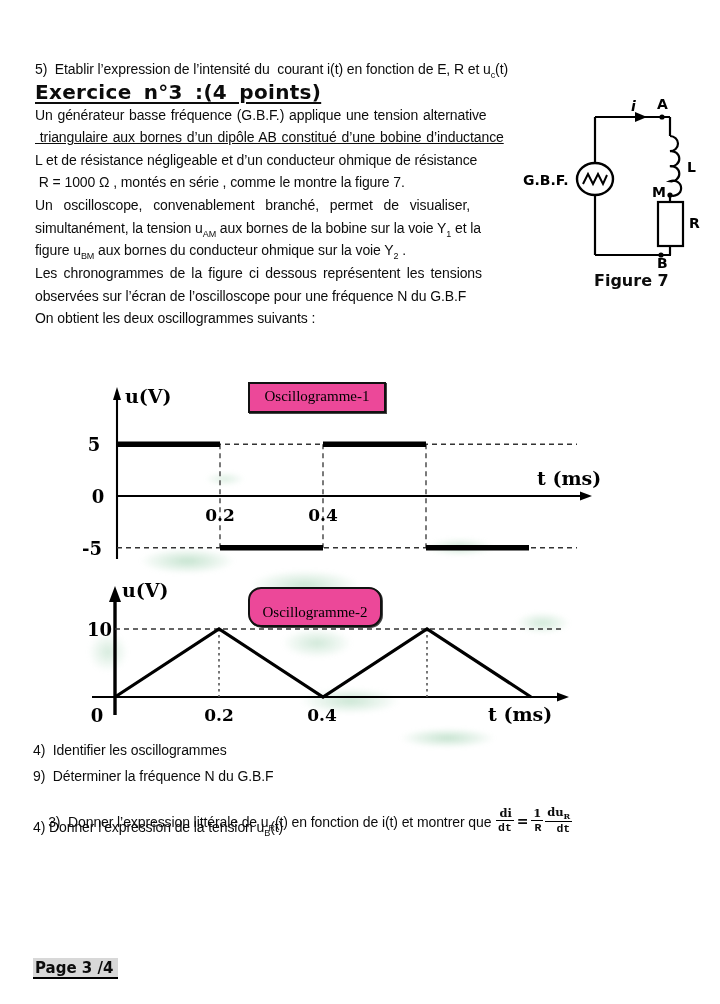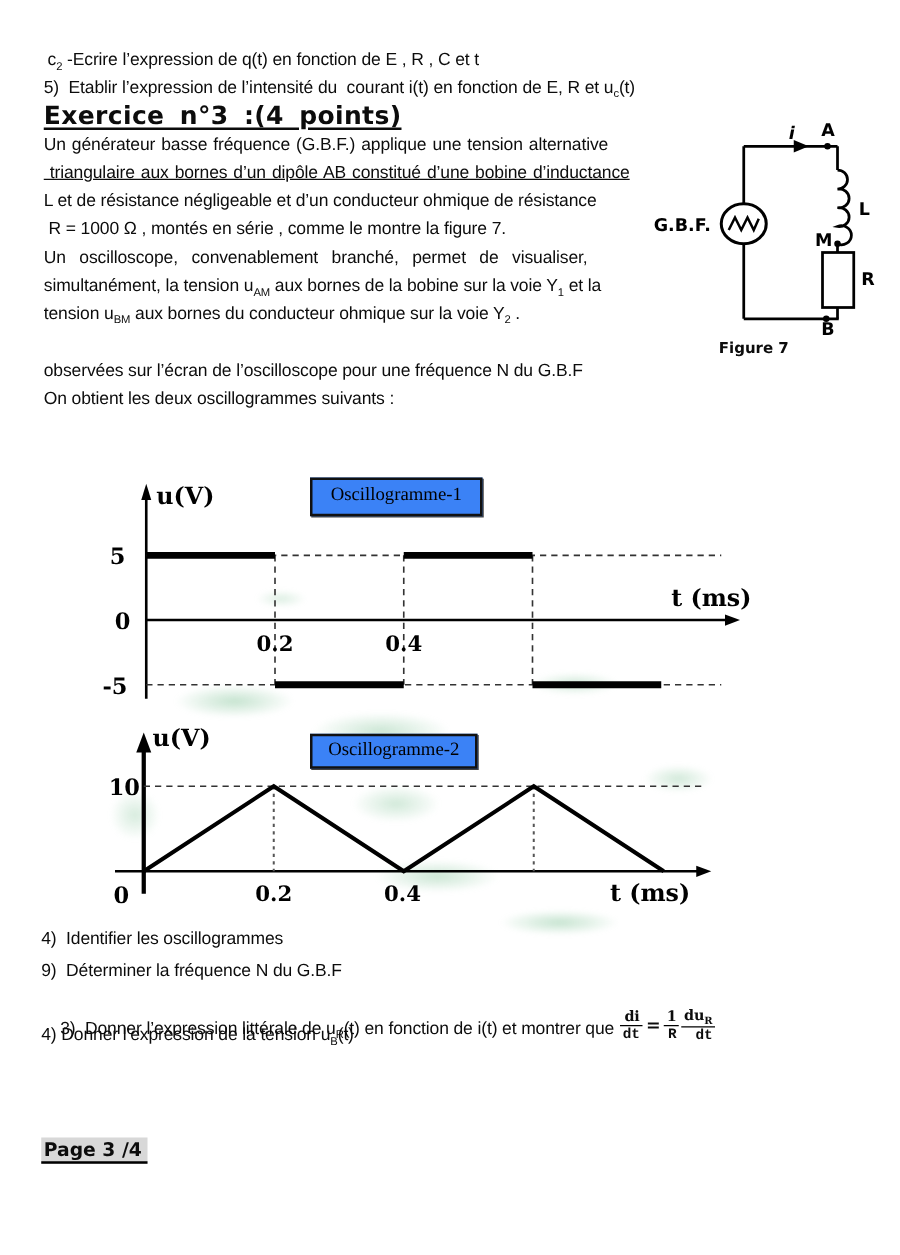--- a/index.html
+++ b/index.html
@@ -12,30 +12,30 @@
   .tl sub { font-size:9px; }
   .ws7 { word-spacing:7px; }
   .ws3 { word-spacing:2.5px; }
   .ws1 { word-spacing:1px; }
   .heading {
     position:absolute; left:35px; top:80px; font-family:"DejaVu Sans", sans-serif;
     font-weight:bold; font-size:20px; letter-spacing:0.3px; word-spacing:5px;
     text-decoration:underline; text-underline-offset:3px;
   }
   .oscbox {
-    position:absolute; border:2.5px solid #111; background:#3b82f6; text-align:center;
+    position:absolute; border:2.5px solid #111; background:#ec4899; text-align:center;
     font-family:"Liberation Serif", serif; font-size:15px; color:#000;
     box-shadow:1px 1px 0 #444;
   }
   .figcap {
-    position:absolute; left:575px; top:271px; font-family:"DejaVu Sans", sans-serif;
-    font-weight:bold; font-size:12px;
+    position:absolute; left:594px; top:271px; font-family:"DejaVu Sans", sans-serif;
+    font-weight:bold; font-size:16px;
   }
   .footer {
-    position:absolute; left:33px; top:910px; background:#d8d8d8; padding:1px 5px 0 2px;
+    position:absolute; left:33px; top:958px; background:#d8d8d8; padding:1px 5px 0 2px;
     font-family:"DejaVu Sans", sans-serif; font-weight:bold; font-size:15px;
     border-bottom:2px solid #000;
   }
   svg { position:absolute; overflow:visible; }
   svg text { font-family:"DejaVu Serif", serif; font-weight:bold; fill:#000; }
   svg text.cir { font-family:"DejaVu Sans", sans-serif; font-size:14px; }
   .axis  { stroke:#000; stroke-width:2.1; }
   .axisT { stroke:#000; stroke-width:3.4; }
   .dashv { stroke:#333; stroke-width:1.3; stroke-dasharray:5 4; fill:none; }
   .dotv  { stroke:#555; stroke-width:1.6; stroke-dasharray:2.5 3.5; fill:none; }
@@ -63,31 +63,31 @@
   <div class="smudge" style="left:140px;top:548px;width:95px;height:26px;background:radial-gradient(closest-side,rgba(140,200,160,.5),rgba(140,200,160,0));"></div>
   <div class="smudge" style="left:250px;top:570px;width:110px;height:30px;background:radial-gradient(closest-side,rgba(140,200,160,.45),rgba(140,200,160,0));"></div>
   <div class="smudge" style="left:282px;top:628px;width:70px;height:30px;background:radial-gradient(closest-side,rgba(140,200,160,.4),rgba(140,200,160,0));"></div>
   <div class="smudge" style="left:300px;top:688px;width:100px;height:26px;background:radial-gradient(closest-side,rgba(140,200,160,.45),rgba(140,200,160,0));"></div>
   <div class="smudge" style="left:400px;top:728px;width:95px;height:20px;background:radial-gradient(closest-side,rgba(140,200,160,.5),rgba(140,200,160,0));"></div>
   <div class="smudge" style="left:515px;top:612px;width:55px;height:22px;background:radial-gradient(closest-side,rgba(140,200,160,.4),rgba(140,200,160,0));"></div>
   <div class="smudge" style="left:88px;top:632px;width:40px;height:40px;background:radial-gradient(closest-side,rgba(140,200,160,.35),rgba(140,200,160,0));"></div>
   <div class="smudge" style="left:425px;top:538px;width:70px;height:18px;background:radial-gradient(closest-side,rgba(140,200,160,.4),rgba(140,200,160,0));"></div>
   <div class="smudge" style="left:205px;top:472px;width:40px;height:14px;background:radial-gradient(closest-side,rgba(140,200,160,.3),rgba(140,200,160,0));"></div>
 
-  <div class="tl" style="left:38px;top:39px;"><span>c</span><sub>2</sub><span> -Ecrire l’expression de q(t) en fonction de E , R , C et t</span></div>
   <div class="tl" style="left:35px;top:61px;"><span>5)  Etablir l’expression de l’intensité du  courant i(t) en fonction de E, R et u</span><sub>c</sub><span>(t)</span></div>
   <div class="heading">Exercice n°3 :(4 points)</div>
 
   <div class="tl ws1" style="left:35px;top:107px;"><span>Un générateur basse fréquence (G.B.F.) applique une tension alternative</span></div>
   <div class="tl ws1" style="left:35px;top:129px;text-decoration:underline;"><span> triangulaire aux bornes d’un dipôle AB constitué d’une bobine d’inductance</span></div>
   <div class="tl" style="left:35px;top:152px;"><span>L et de résistance négligeable et d’un conducteur ohmique de résistance</span></div>
   <div class="tl" style="left:35px;top:174px;"><span> R = 1000 Ω , montés en série , comme le montre la figure 7.</span></div>
   <div class="tl ws7" style="left:35px;top:197px;"><span>Un oscilloscope, convenablement branché, permet de visualiser,</span></div>
   <div class="tl" style="left:35px;top:220px;"><span>simultanément, la tension u</span><sub>AM</sub><span> aux bornes de la bobine sur la voie Y</span><sub>1</sub><span> et la</span></div>
-  <div class="tl" style="left:35px;top:242px;"><span>tension u</span><sub>BM</sub><span> aux bornes du conducteur ohmique sur la voie Y</span><sub>2</sub><span> .</span></div>
+  <div class="tl" style="left:35px;top:242px;"><span>figure u</span><sub>BM</sub><span> aux bornes du conducteur ohmique sur la voie Y</span><sub>2</sub><span> .</span></div>
+  <div class="tl ws3" style="left:35px;top:265px;"><span>Les chronogrammes de la figure ci dessous représentent les tensions</span></div>
   <div class="tl" style="left:35px;top:288px;"><span>observées sur l’écran de l’oscilloscope pour une fréquence N du G.B.F</span></div>
   <div class="tl" style="left:35px;top:310px;"><span>On obtient les deux oscillogrammes suivants :</span></div>
 
   <svg style="left:515px;top:90px;" width="205" height="205" viewBox="0 0 205 205">
     <line class="wire" x1="80" y1="27" x2="155" y2="27"></line>
     <line class="wire" x1="80" y1="27" x2="80" y2="74"></line>
     <line class="wire" x1="80" y1="104" x2="80" y2="165"></line>
     <line class="wire" x1="80" y1="165" x2="156" y2="165"></line>
     <line class="wire" x1="155" y1="27" x2="155" y2="46"></line>
     <ellipse cx="80" cy="89" rx="18" ry="16" fill="#fff" stroke="#000" stroke-width="2.4"></ellipse>
@@ -153,21 +153,21 @@
     <g id="wave2">
         <polyline points="35,122 139,54 243,122 347,54 451,122" class="tri"></polyline>
       </g>
     <text x="32" y="61" font-size="18" text-anchor="end">10</text>
     <text x="17" y="147" font-size="18" text-anchor="middle">0</text>
     <text x="139" y="146" font-size="17" text-anchor="middle">0.2</text>
     <text x="242" y="146" font-size="17" text-anchor="middle">0.4</text>
     <text x="408" y="146" font-size="19">t (ms)</text>
     <text x="42" y="22" font-size="19">u(V)</text>
   </svg>
-  <div class="oscbox" style="left:248px;top:587px;width:130px;height:21px;padding-top:3px;">
+  <div class="oscbox" style="left:248px;top:587px;width:130px;height:21px;padding-top:15px;border-radius:13px;">
     <span>Oscillogramme-2</span>
   </div>
 
   <div class="mline" style="left:33px;top:742px;"><span>4)  Identifier les oscillogrammes</span></div>
   <div class="mline" style="left:33px;top:768px;"><span>9)  Déterminer la fréquence N du G.B.F</span></div>
   <div class="mline" style="left:33px;top:792px;">
     <span><span>3)  Donner l’expression littérale de u</span><sub>R</sub><span>(t) en fonction de i(t) et montrer que </span></span><span class="mfrac"><span class="num">di</span><span class="den">dt</span></span><span class="meq">=</span><span class="mfrac"><span class="num">1</span><span class="den">R</span></span><span class="mfrac"><span class="num"><span>du</span><sub>R</sub></span><span class="den">dt</span></span>
   </div>
   <div class="mline" style="left:33px;top:819px;"><span>4) Donner l’expression de la tension u</span><sub>B</sub><span>(t)</span></div>
 

